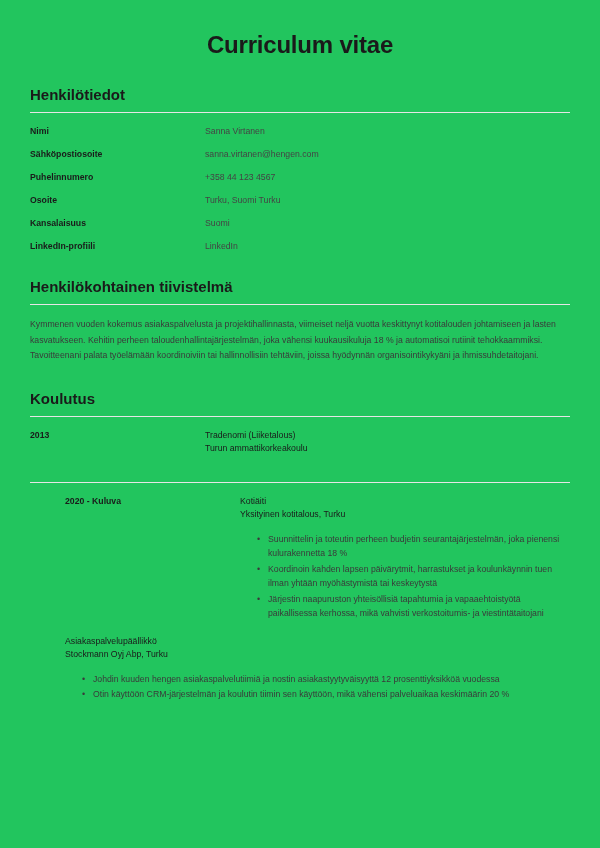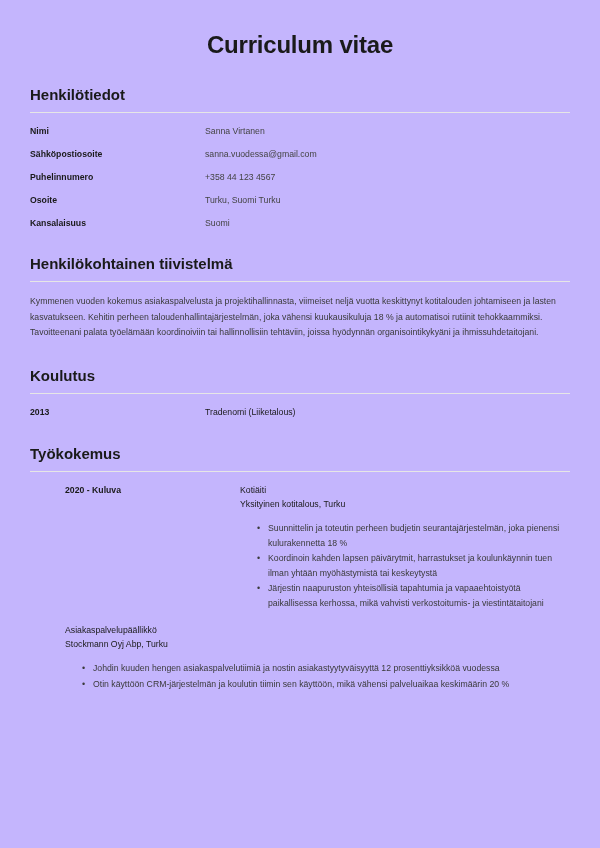--- a/index.html
+++ b/index.html
@@ -11,21 +11,21 @@
     width: 600px;
     height: 848px;
     font-family: "Liberation Sans", sans-serif;
     color: #333333;
     -webkit-font-smoothing: antialiased;
     overflow: hidden;
   }
   .page {
     width: 600px;
     height: 848px;
-    background: #c4b5fd;
+    background: #22c55e;
     position: relative;
     box-sizing: border-box;
     padding: 0 30px;
   }
   .doc-title {
     text-align: center;
     font-size: 24px;
     font-weight: bold;
     color: #1a1a1a;
     letter-spacing: -0.2px;
@@ -147,57 +147,61 @@
     <div class="section-title">Henkilötiedot</div>
     <div class="divider"></div>
 
     <div class="info-rows">
       <div class="info-row">
         <div class="info-label">Nimi</div>
         <div class="info-value">Sanna Virtanen</div>
       </div>
       <div class="info-row">
         <div class="info-label">Sähköpostiosoite</div>
-        <div class="info-value">sanna.vuodessa@gmail.com</div>
+        <div class="info-value">sanna.virtanen@hengen.com</div>
       </div>
       <div class="info-row">
         <div class="info-label">Puhelinnumero</div>
         <div class="info-value">+358 44 123 4567</div>
       </div>
       <div class="info-row">
         <div class="info-label">Osoite</div>
         <div class="info-value">Turku, Suomi Turku</div>
       </div>
       <div class="info-row">
         <div class="info-label">Kansalaisuus</div>
         <div class="info-value">Suomi</div>
+      </div>
+      <div class="info-row">
+        <div class="info-label">LinkedIn-profiili</div>
+        <div class="info-value">LinkedIn</div>
       </div>
     </div>
   </div>
 
   <div class="section section-summary">
     <div class="section-title">Henkilökohtainen tiivistelmä</div>
     <div class="divider"></div>
     <p class="summary-text">Kymmenen vuoden kokemus asiakaspalvelusta ja projektihallinnasta, viimeiset neljä vuotta keskittynyt kotitalouden johtamiseen ja lasten kasvatukseen. Kehitin perheen taloudenhallintajärjestelmän, joka vähensi kuukausikuluja 18 % ja automatisoi rutiinit tehokkaammiksi. Tavoitteenani palata työelämään koordinoiviin tai hallinnollisiin tehtäviin, joissa hyödynnän organisointikykyäni ja ihmissuhdetaitojani.</p>
   </div>
 
   <div class="section section-education">
     <div class="section-title">Koulutus</div>
     <div class="divider"></div>
 
     <div class="entry edu-entry">
       <div class="entry-date">2013</div>
       <div class="entry-body">
         <div class="entry-line">Tradenomi (Liiketalous)</div>
+        <div class="entry-line">Turun ammattikorkeakoulu</div>
       </div>
     </div>
   </div>
 
   <div class="section section-experience">
-    <div class="section-title">Työkokemus</div>
     <div class="divider"></div>
 
     <div class="entry exp-entry">
       <div class="entry-date">2020 - Kuluva</div>
       <div class="entry-body">
         <div class="entry-line">Kotiäiti</div>
         <div class="entry-line">Yksityinen kotitalous, Turku</div>
         <ul class="bullets">
           <li>
             <span class="bullet-dot">•</span>

